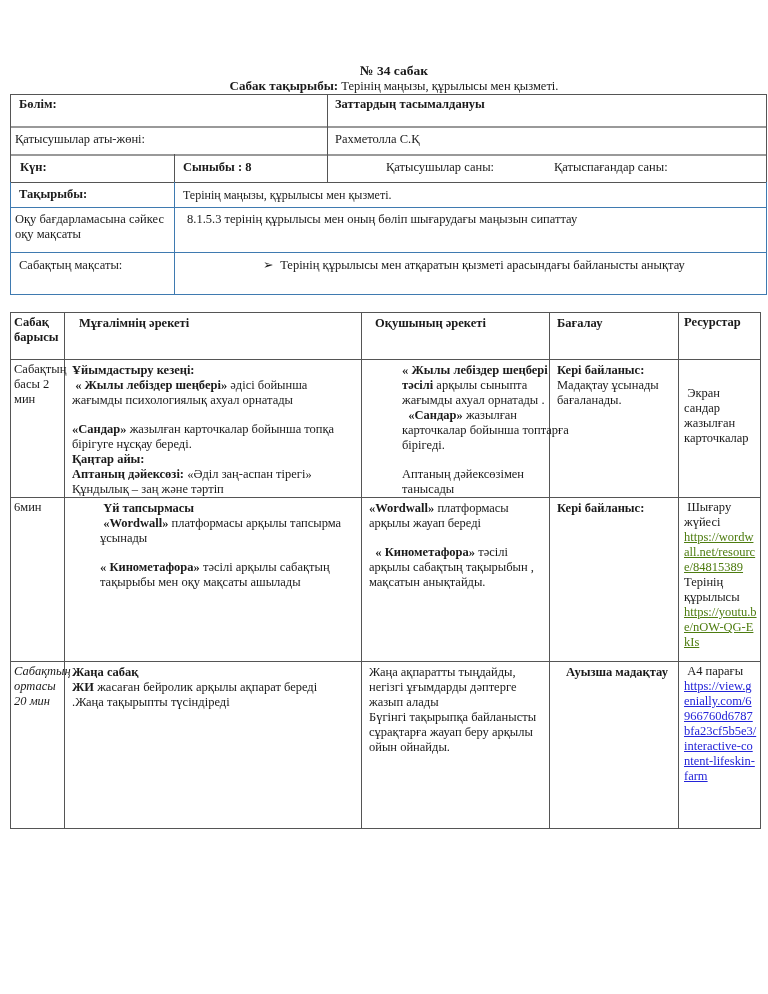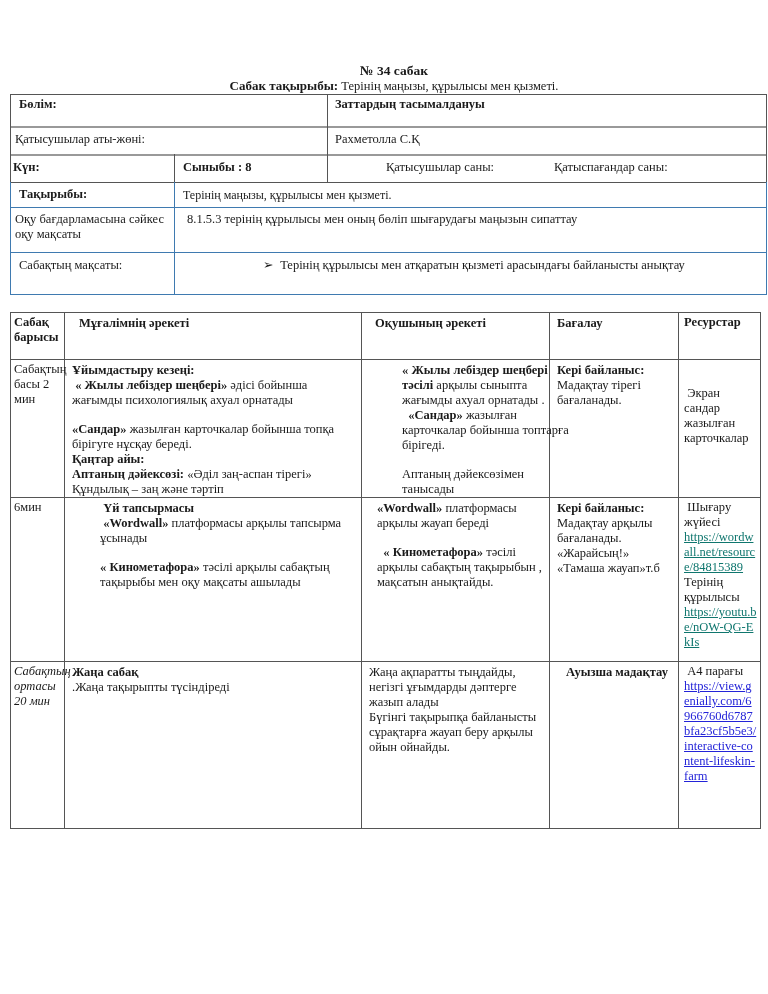--- a/index.html
+++ b/index.html
@@ -19,21 +19,21 @@
   .cell {
     position: absolute; box-sizing: border-box; font-size: 12.5px; line-height: 15px;
     padding: 3px 5px;
   }
   .hl { position: absolute; height: 0; border-top: 1px solid #555; }
   .vl { position: absolute; width: 0; border-left: 1px solid #555; }
   .hl.blue { border-top-color: #3f7ab0; }
   .vl.blue { border-left-color: #3f7ab0; }
   .hl.grey { border-top: 2px solid #999; }
   .b { font-weight: bold; }
-  .link { color: #0f766e; text-decoration: underline; }
+  .link { color: #4d7c0f; text-decoration: underline; }
   .link.blue { color: #2323d8; }
   .arrow { display: inline-block; width: 24px; }
   .lt { font-size: 12px; line-height: 14px; }
   .gap { height: 14px; }
 </style>
 </head>
 <body>
 
 <div class="title t1">№ 34 сабак</div>
 <div class="title t2"><span>Сабак тақырыбы:</span><span class="plain"> Терінің маңызы, құрылысы мен қызметі.</span></div>
@@ -55,21 +55,21 @@
   <div class="vl" style="left:327px; top:94px; height:88px;"></div>
   <div class="vl" style="left:174px; top:154px; height:28px;"></div>
   <div class="vl blue" style="left:174px; top:182px; height:112px;"></div>
 
   <div class="cell b" style="left:14px; top:94px; width:300px;">Бөлім:</div>
   <div class="cell b" style="left:330px; top:94px; width:430px;">Заттардың тасымалдануы</div>
 
   <div class="cell" style="left:10px; top:129px; width:310px;">Қатысушылар аты-жөні:</div>
   <div class="cell" style="left:330px; top:129px; width:430px;">Рахметолла С.Қ</div>
 
-  <div class="cell b" style="left:8px; top:157px; width:160px;">Күн:</div>
+  <div class="cell b" style="left:15px; top:157px; width:160px;">Күн:</div>
   <div class="cell b" style="left:178px; top:157px; width:145px;">Сыныбы :  8</div>
   <div class="cell" style="left:330px; top:157px; width:220px;text-align:center;">Қатысушылар саны:</div>
   <div class="cell" style="left:549px; top:157px; width:215px;">Қатыспағандар саны:</div>
 
   <div class="cell b" style="left:14px; top:184px; width:158px;">Тақырыбы:</div>
   <div class="cell lt" style="left:178px; top:185px; width:580px;">Терінің маңызы, құрылысы мен қызметі.</div>
 
   <div class="cell" style="left:10px; top:209px; width:162px;">Оқу бағдарламасына сәйкес оқу мақсаты</div>
   <div class="cell" style="left:182px; top:209px; width:580px;">8.1.5.3 терінің құрылысы мен оның бөліп шығарудағы маңызын сипаттау</div>
 
@@ -111,52 +111,52 @@
     <div>Құндылық – заң және тәртіп</div>
   </div>
   <div class="cell" style="left:364px; top:360px; width:184px;margin-left:33px;">
     <div><span class="b">« Жылы лебіздер шеңбері тәсілі</span><span> арқылы   сыныпта жағымды ахуал орнатады  .</span></div>
     <div>&nbsp;&nbsp;<span class="b">«Сандар»</span><span>   жазылған карточкалар бойынша топтарға бірігеді.</span></div>
     <div class="gap"></div>
     <div>Аптаның дәйексөзімен танысады</div>
   </div>
   <div class="cell" style="left:552px; top:360px; width:125px;">
     <div class="b">Кері байланыс:</div>
-    <div>Мадақтау тірегі бағаланады.</div>
+    <div>Мадақтау ұсынады бағаланады.</div>
   </div>
   <div class="cell" style="left:681px; top:360px; width:79px; padding:2px 3px; word-break:break-all;">
     <div style="word-break:break-word;margin-top:24px;">&nbsp;<span>Экран сандар жазылған карточкалар</span></div>
   </div>
 
   <div class="cell" style="left:11px; top:498px; width:53px; padding:2px 3px;">6мин</div>
   <div class="cell" style="left:67px; top:498px; width:293px;margin-left:28px;">
     <div>&nbsp;<span class="b">Үй тапсырмасы</span></div>
     <div>&nbsp;<span class="b">«Wordwall»</span><span>  платформасы  арқылы тапсырма ұсынады</span></div>
     <div class="gap"></div>
     <div><span class="b">« Кинометафора»</span><span> тәсілі арқылы  сабақтың тақырыбы мен оқу мақсаты ашылады</span></div>
   </div>
-  <div class="cell" style="left:364px; top:498px; width:184px;margin-left:8px;">
+  <div class="cell" style="left:364px; top:498px; width:184px;">
     <div><span class="b">«Wordwall»</span><span>  платформасы арқылы жауап береді</span></div>
     <div class="gap"></div>
     <div>&nbsp;&nbsp;<span class="b">« Кинометафора»</span><span> тәсілі арқылы   сабақтың тақырыбын , мақсатын анықтайды.</span></div>
   </div>
   <div class="cell" style="left:552px; top:498px; width:125px;">
     <div class="b">Кері байланыс:</div>
-    <div>Мадақтау арқылы бағаланады. «Жарайсың!» «Тамаша жауап»т.б</div>
   </div>
   <div class="cell" style="left:681px; top:498px; width:79px; padding:2px 3px;">
     <div>&nbsp;<span>Шығару жүйесі</span></div>
     <a class="link" style="word-break:break-all; display:block;">https://wordwall.net/resource/84815389</a>
     <div>Терінің құрылысы</div>
     <a class="link" style="word-break:break-all; display:block;">https://youtu.be/nOW-QG-EkIs</a>
   </div>
 
   <div class="cell" style="left:11px; top:662px; width:53px; padding:2px 3px;font-style:italic;">Сабақтың ортасы 20 мин</div>
   <div class="cell" style="left:67px; top:662px; width:293px;">
     <div class="b">Жаңа сабақ</div>
+    <div><span class="b">ЖИ</span><span> жасаған бейролик арқылы ақпарат береді</span></div>
     <div>.Жаңа тақырыпты түсіндіреді</div>
   </div>
   <div class="cell" style="left:364px; top:662px; width:184px;">
     <div>Жаңа ақпаратты тыңдайды, негізгі ұғымдарды дәптерге жазып алады</div>
     <div>Бүгінгі тақырыпқа байланысты сұрақтарға жауап беру арқылы ойын ойнайды.</div>
   </div>
   <div class="cell b" style="left:552px; top:662px; width:125px; padding-left:14px;">
     <div>Ауызша мадақтау</div>
   </div>
   <div class="cell" style="left:681px; top:662px; width:79px; padding:2px 3px;">

